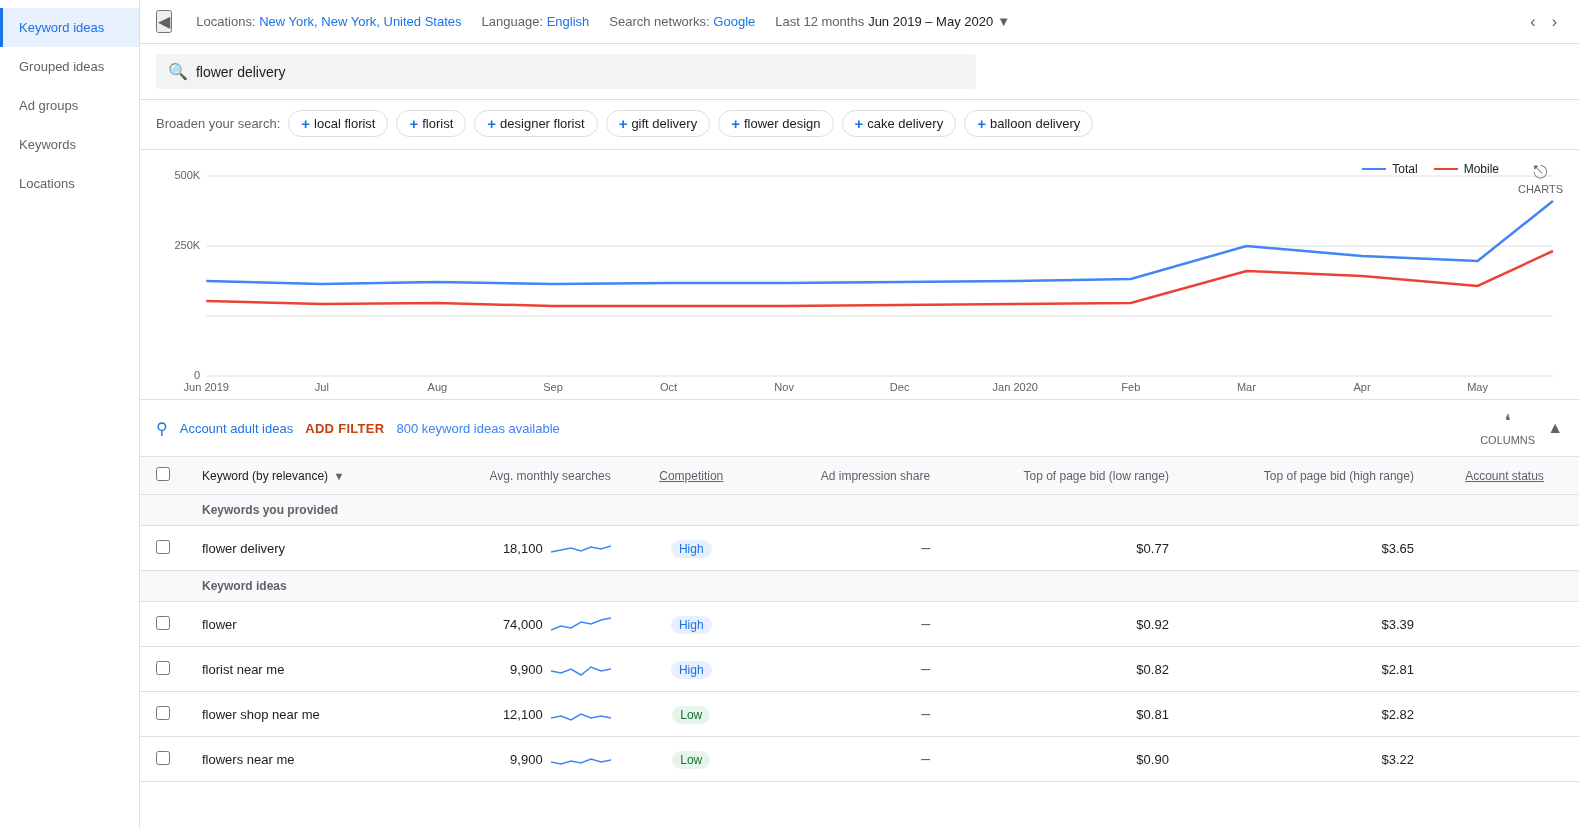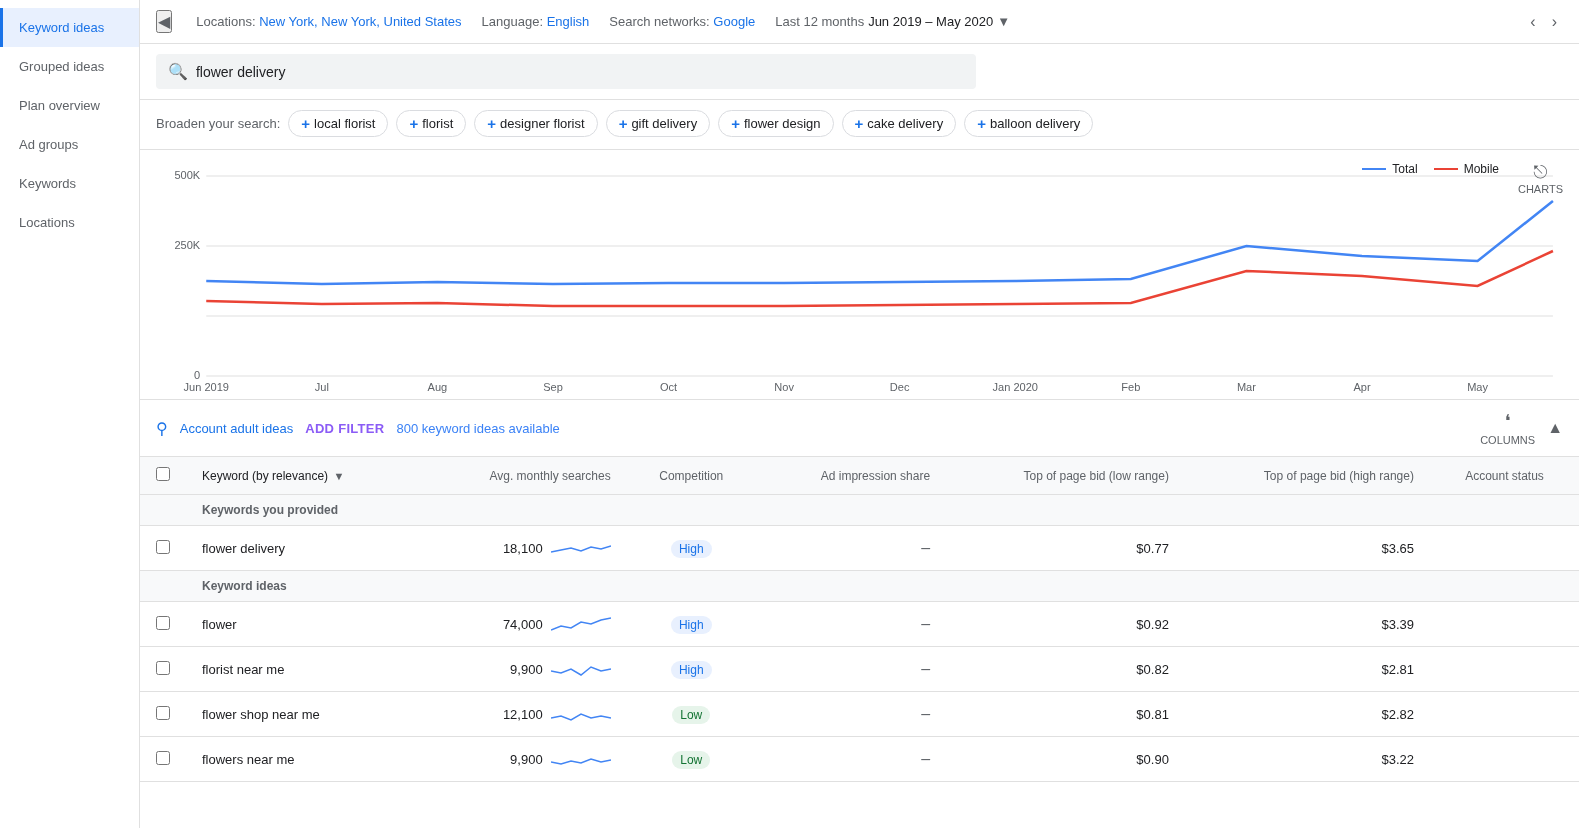--- a/index.html
+++ b/index.html
@@ -209,21 +209,21 @@
       color: #1a73e8;
       font-size: 16px;
     }
     .exclude-link {
       color: #1a73e8;
       cursor: pointer;
       font-size: 13px;
       text-decoration: none;
     }
     .add-filter-btn {
-      color: #8b5cf6;
+      color: #c2410c;
       font-size: 13px;
       font-weight: 600;
       cursor: pointer;
       letter-spacing: 0.3px;
     }
     .available-count {
       color: #3b82f6;
       font-size: 13px;
     }
     .columns-btn {
@@ -260,20 +260,21 @@
       white-space: nowrap;
     }
     thead th.active-sort {
       color: #202124;
     }
     thead th.right {
       text-align: right;
     }
     thead th.center {
       text-align: center;
+      text-decoration: underline;
     }
     .sort-icon {
       font-size: 11px;
       margin-left: 2px;
       color: #5f6368;
     }
     tbody tr {
       border-bottom: 1px solid #e0e0e0;
     }
     tbody td {
@@ -326,23 +327,20 @@
   </style>
 </head>
 <body>
 
 <div class="sidebar">
   <div class="sidebar-item active">
     <span>Keyword ideas</span>
   </div>
   <div class="sidebar-item">
     <span>Grouped ideas</span>
-  </div>
-  <div class="sidebar-item">
-    <span>Plan overview</span>
   </div>
   <div class="sidebar-item">
     <span>Ad groups</span>
   </div>
   <div class="sidebar-item">
     <span>Keywords</span>
   </div>
   <div class="sidebar-item">
     <span>Locations</span>
   </div>

